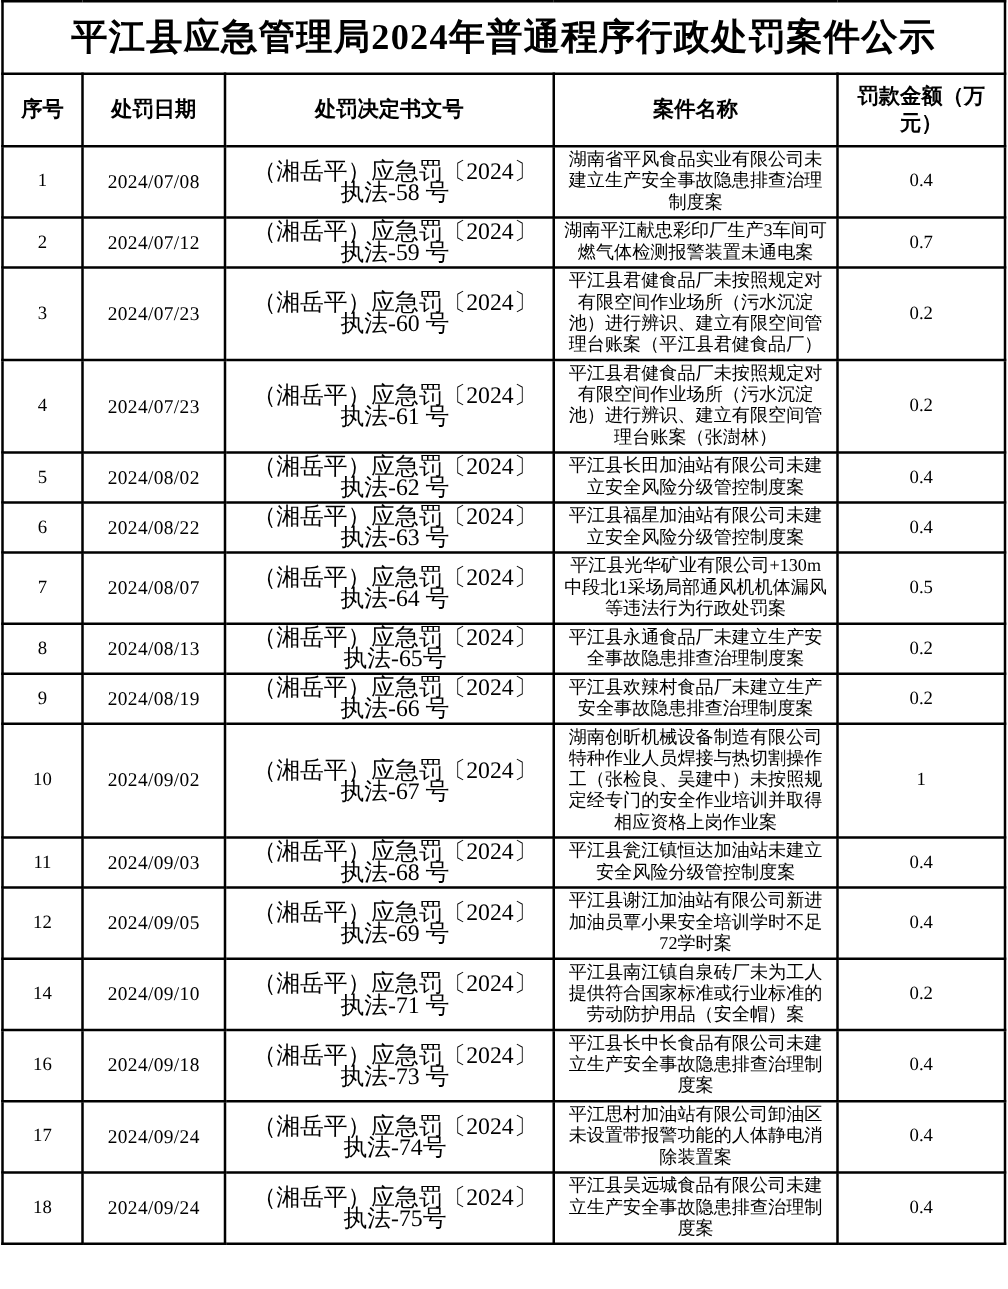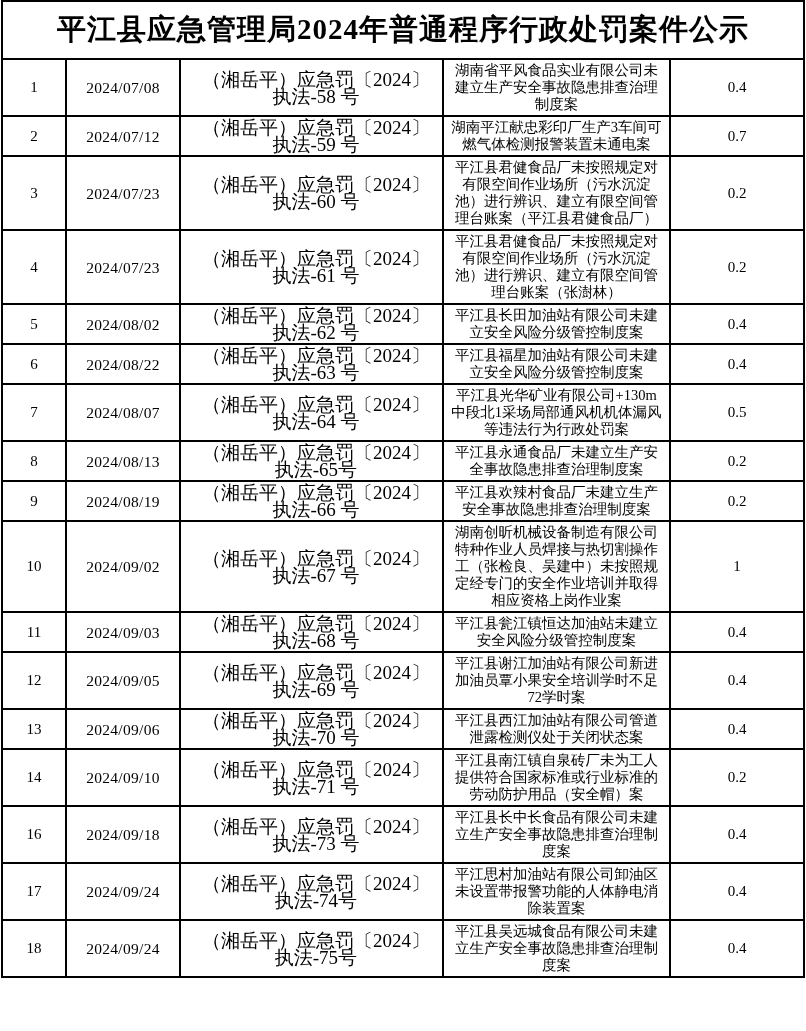--- a/index.html
+++ b/index.html
@@ -63,20 +63,27 @@
     <colgroup>
       <col class="col-no">
       <col class="col-date">
       <col class="col-doc">
       <col class="col-case">
       <col class="col-fine">
     </colgroup>
     <thead>
       <tr>
         <td class="title-cell" colspan="5">平江县应急管理局2024年普通程序行政处罚案件公示</td>
+      </tr>
+      <tr>
+        <th class="header-cell">序号</th>
+        <th class="header-cell">处罚日期</th>
+        <th class="header-cell">处罚决定书文号</th>
+        <th class="header-cell">案件名称</th>
+        <th class="header-cell">罚款金额（万元）</th>
       </tr>
     </thead>
     <tbody>
         <tr>
     <td class="body-cell cell-no">1</td>
     <td class="body-cell cell-date">2024/07/08</td>
     <td class="body-cell cell-doc">（湘岳平）应急罚〔2024〕执法-58 号</td>
     <td class="body-cell cell-case">湖南省平风食品实业有限公司未建立生产安全事故隐患排查治理制度案</td>
     <td class="body-cell cell-fine">0.4</td>
   </tr>
@@ -151,27 +158,20 @@
     <td class="body-cell cell-fine">0.4</td>
   </tr>
         <tr>
     <td class="body-cell cell-no">12</td>
     <td class="body-cell cell-date">2024/09/05</td>
     <td class="body-cell cell-doc">（湘岳平）应急罚〔2024〕执法-69 号</td>
     <td class="body-cell cell-case">平江县谢江加油站有限公司新进加油员覃小果安全培训学时不足72学时案</td>
     <td class="body-cell cell-fine">0.4</td>
   </tr>
         <tr>
-    <td class="body-cell cell-no">13</td>
-    <td class="body-cell cell-date">2024/09/06</td>
-    <td class="body-cell cell-doc">（湘岳平）应急罚〔2024〕执法-70 号</td>
-    <td class="body-cell cell-case">平江县西江加油站有限公司管道泄露检测仪处于关闭状态案</td>
-    <td class="body-cell cell-fine">0.4</td>
-  </tr>
-        <tr>
     <td class="body-cell cell-no">14</td>
     <td class="body-cell cell-date">2024/09/10</td>
     <td class="body-cell cell-doc">（湘岳平）应急罚〔2024〕执法-71 号</td>
     <td class="body-cell cell-case">平江县南江镇自泉砖厂未为工人提供符合国家标准或行业标准的劳动防护用品（安全帽）案</td>
     <td class="body-cell cell-fine">0.2</td>
   </tr>
         <tr>
     <td class="body-cell cell-no">16</td>
     <td class="body-cell cell-date">2024/09/18</td>
     <td class="body-cell cell-doc">（湘岳平）应急罚〔2024〕执法-73 号</td>

